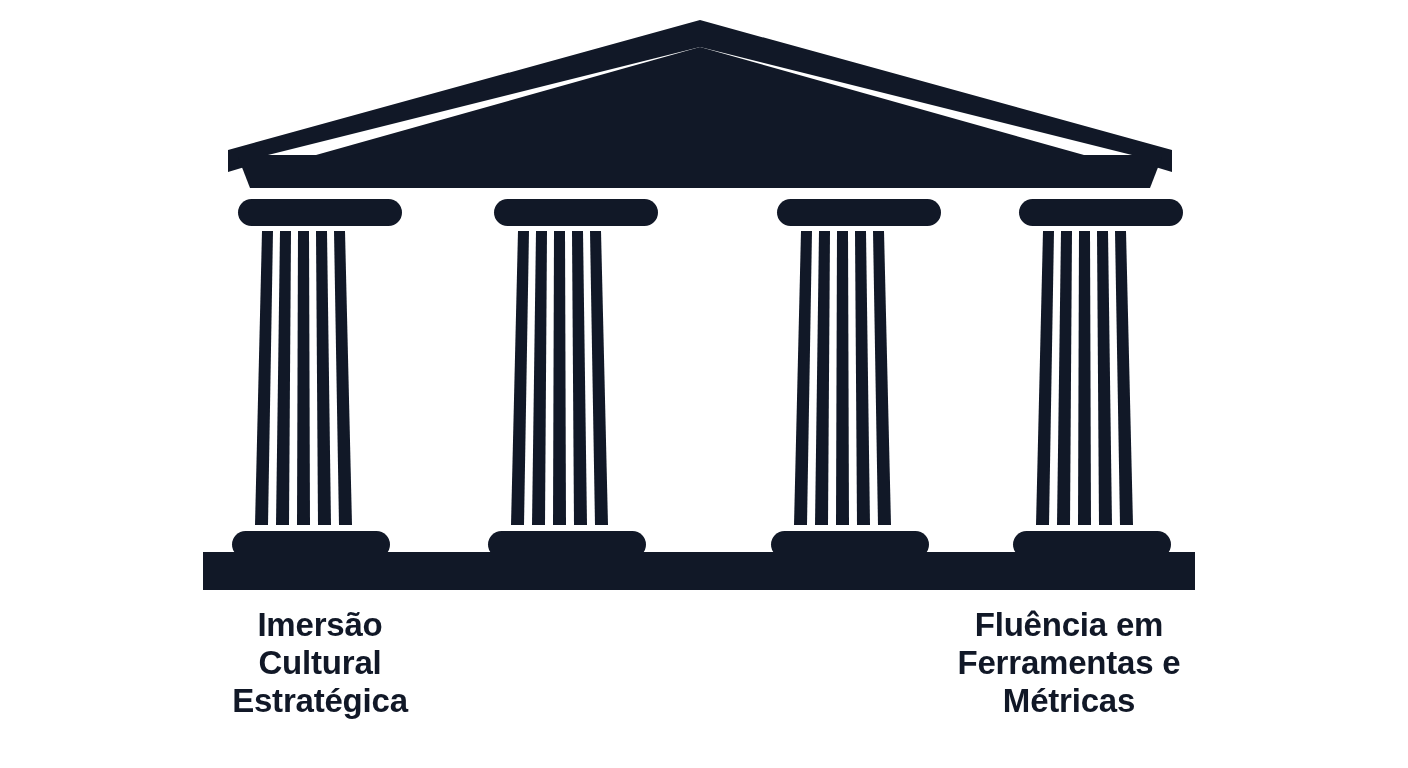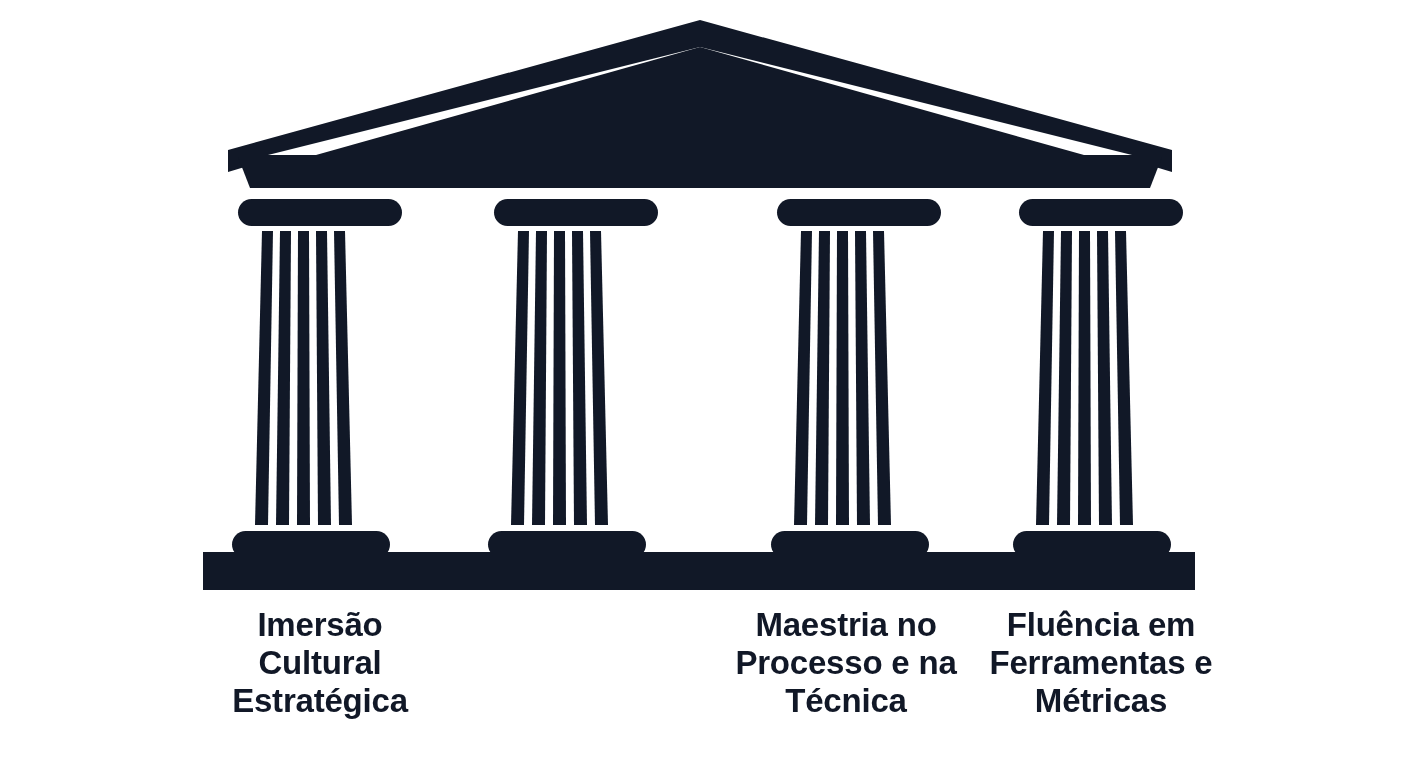--- a/index.html
+++ b/index.html
@@ -46,21 +46,21 @@
     font-size: 33px;
     line-height: 38px;
     letter-spacing: -0.2px;
     color: #111827;
     white-space: pre-line;
     -webkit-font-smoothing: antialiased;
   }
   .lbl-0 { left: 180px;  width: 280px; }
   .lbl-1 { left: 424px;  width: 280px; }
   .lbl-2 { left: 706px;  width: 280px; }
-  .lbl-3 { left: 956px;  width: 290px; }
+  .lbl-3 { left: 924px;  width: 290px; }
 </style>
 </head>
 <body>
 
 <div id="stage">
 
   <svg id="temple-svg" viewBox="0 0 1408 768" xmlns="http://www.w3.org/2000/svg">
 
     <g>
       <path fill="#111827" d="M 700 20
@@ -128,21 +128,18 @@
       <rect x="1013" y="531" width="158" height="27" rx="13.5" fill="#111827"></rect>
     </g>
 
     <rect x="203" y="552" width="992" height="38" fill="#111827"></rect>
   </svg>
 
   <div class="labels-row">
     <div class="pillar-label lbl-0">Imersão
 Cultural
 Estratégica</div>
-    <div class="pillar-label lbl-2">Maestria no
-Processo e na
-Técnica</div>
     <div class="pillar-label lbl-3">Fluência em
 Ferramentas e
 Métricas</div>
   </div>
 
 </div>
 
 </body></html>

